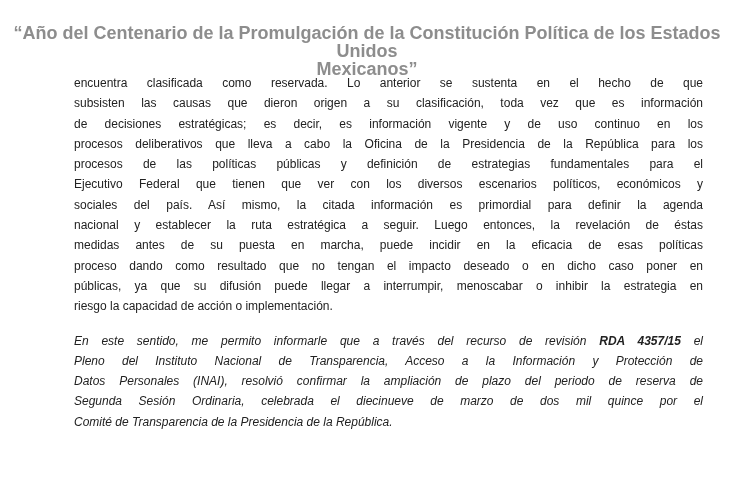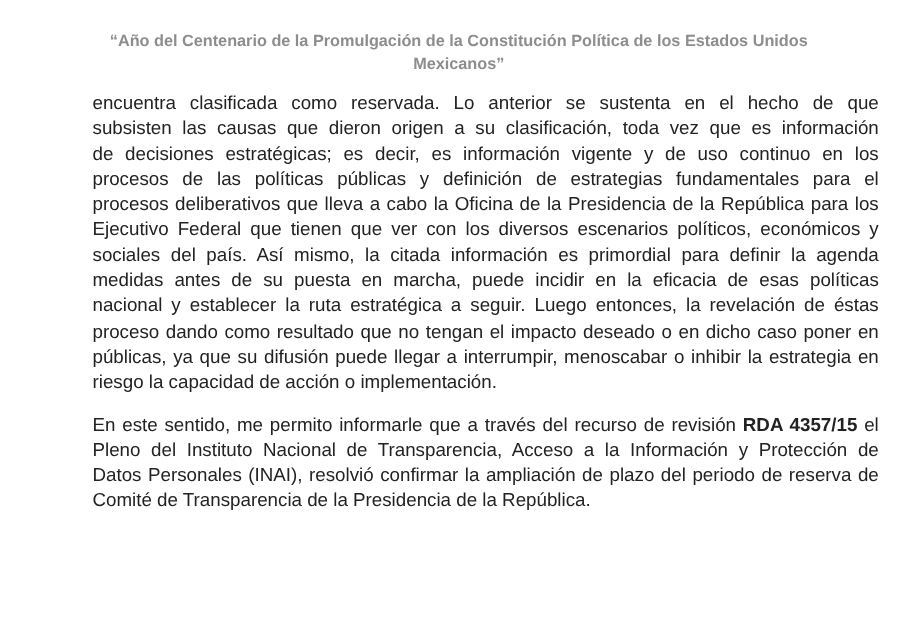--- a/index.html
+++ b/index.html
@@ -15,35 +15,36 @@
     background: var(--bg, #ffffff);
     font-family: "Liberation Sans", sans-serif;
   }
   .doc-header {
     position: absolute;
     top: 24px;
     left: 0;
     width: 100%;
     text-align: center;
     font-weight: bold;
-    font-size: 13px;
+    font-size: 18px;
     line-height: 18px;
     color: var(--header-color, #8d8d8d);
   }
   .doc-body {
     position: absolute;
     left: 74px;
     top: 73px;
     width: 629px;
-    font-size: 15px;
+    font-size: 12px;
     line-height: 20.3px;
     color: var(--text-color, #222222);
   }
   .para + .para {
     margin-top: 14px;
+    font-style: italic;
   }
   .line {
     text-align: justify;
     text-align-last: justify;
   }
   .line.last {
     text-align-last: left;
   }
   .line b {
     font-weight: bold;
@@ -55,30 +56,31 @@
 <div class="page" style="--bg: #ffffff; --header-color: #8d8d8d; --text-color: #222222;">
   <div class="doc-header">
     <div>“Año del Centenario de la Promulgación de la Constitución Política de los Estados Unidos</div>
     <div>Mexicanos”</div>
   </div>
   <div class="doc-body">
       <div class="para">
         <div class="line"><span>encuentra clasificada como reservada. Lo anterior se sustenta en el hecho de que</span></div>
         <div class="line"><span>subsisten las causas que dieron origen a su clasificación, toda vez que es información</span></div>
         <div class="line"><span>de decisiones estratégicas; es decir, es información vigente y de uso continuo en los</span></div>
+        <div class="line"><span>procesos deliberativos que lleva a cabo la Oficina de la Presidencia de la República para los</span></div>
         <div class="line"><span>procesos de las políticas públicas y definición de estrategias fundamentales para el</span></div>
-        <div class="line"><span>procesos deliberativos que lleva a cabo la Oficina de la Presidencia de la República para los</span></div>
         <div class="line"><span>Ejecutivo Federal que tienen que ver con los diversos escenarios políticos, económicos y</span></div>
         <div class="line"><span>sociales del país. Así mismo, la citada información es primordial para definir la agenda</span></div>
+        <div class="line"><span>nacional y establecer la ruta estratégica a seguir. Luego entonces, la revelación de éstas</span></div>
         <div class="line"><span>medidas antes de su puesta en marcha, puede incidir en la eficacia de esas políticas</span></div>
-        <div class="line"><span>nacional y establecer la ruta estratégica a seguir. Luego entonces, la revelación de éstas</span></div>
         <div class="line"><span>proceso dando como resultado que no tengan el impacto deseado o en dicho caso poner en</span></div>
         <div class="line"><span>públicas, ya que su difusión puede llegar a interrumpir, menoscabar o inhibir la estrategia en</span></div>
         <div class="line last"><span>riesgo la capacidad de acción o implementación.</span></div>
       </div>
       <div class="para">
         <div class="line"><span>En este sentido, me permito informarle que a través del recurso de revisión </span><b>RDA 4357/15</b><span> el</span></div>
         <div class="line"><span>Pleno del Instituto Nacional de Transparencia, Acceso a la Información y Protección de</span></div>
         <div class="line"><span>Datos Personales (INAI), resolvió confirmar la ampliación de plazo del periodo de reserva de</span></div>
+        <div class="line"><span>Segunda Sesión Ordinaria, celebrada el diecinueve de marzo de dos mil quince por el</span></div>
         <div class="line last"><span>Comité de Transparencia de la Presidencia de la República.</span></div>
       </div>
     </div>
 </div>
 
 </body></html>

